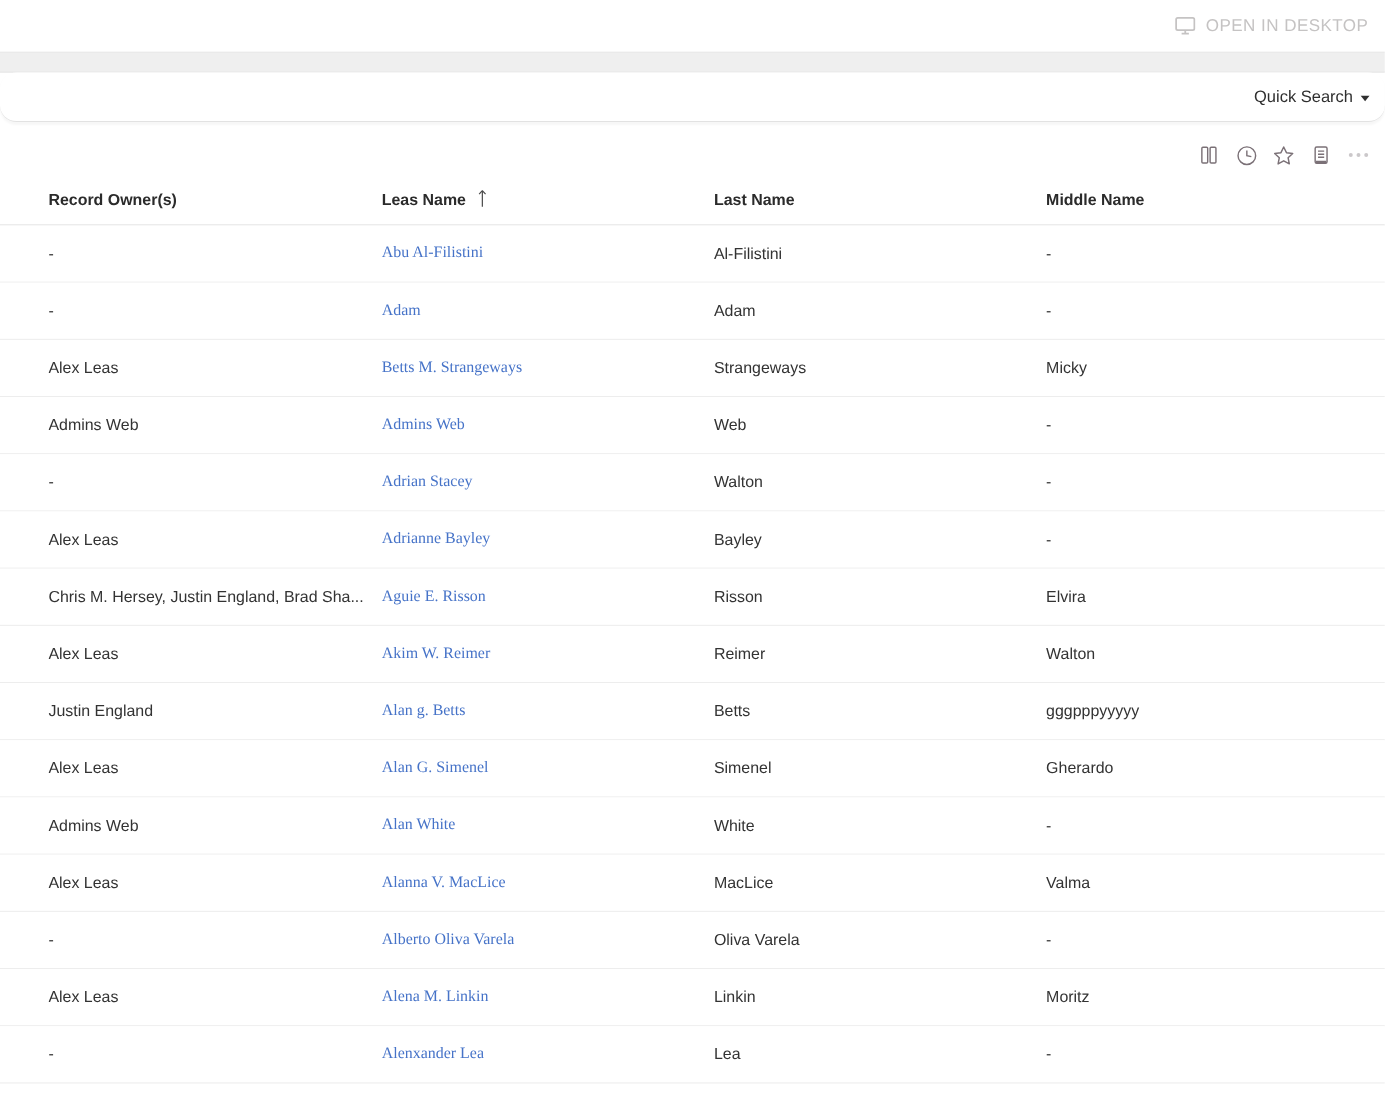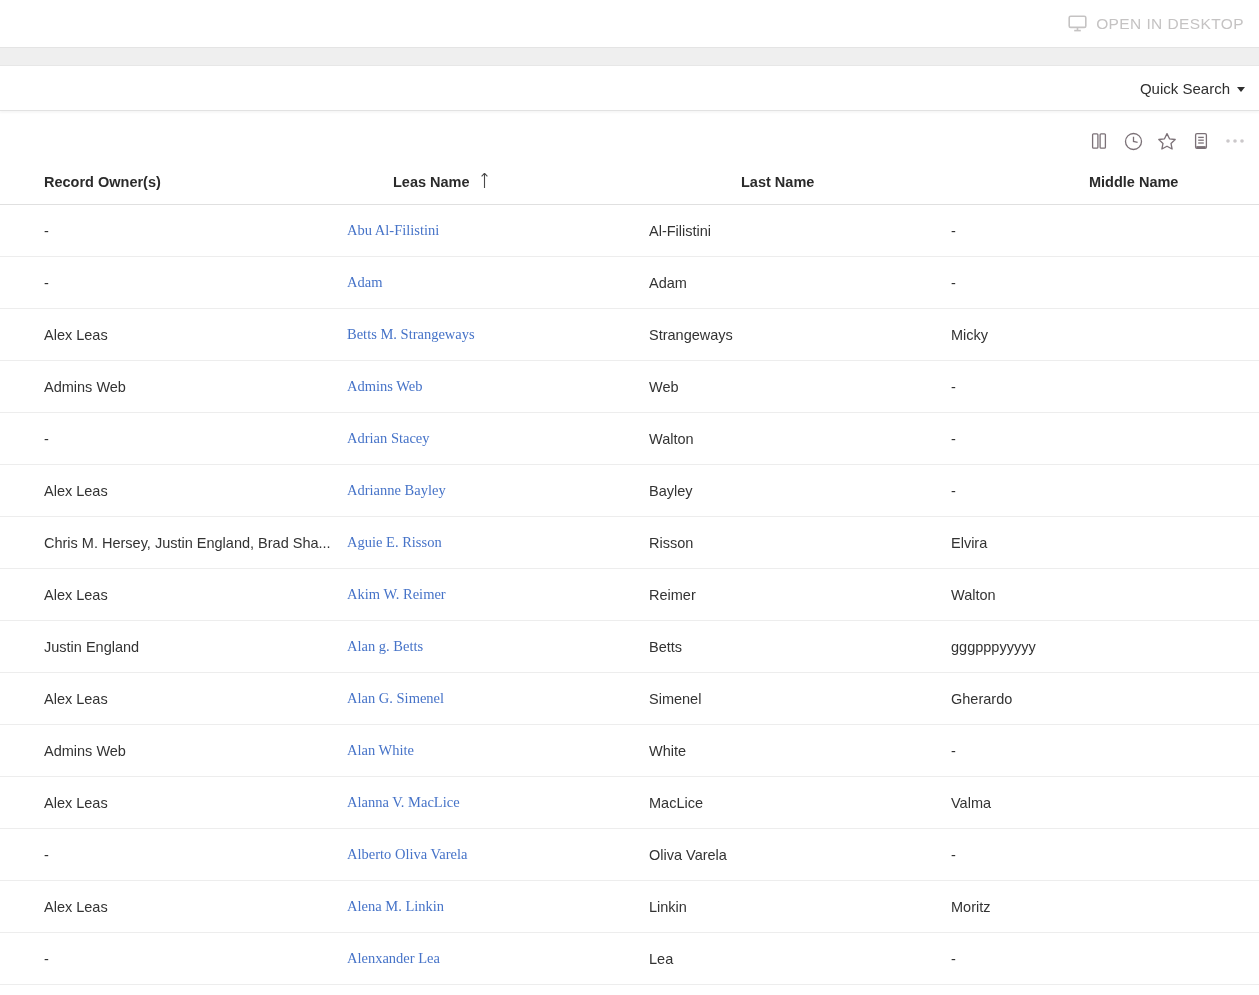--- a/index.html
+++ b/index.html
@@ -46,20 +46,21 @@
     height: 45px;
     background: #fff;
     border-bottom: 1px solid #e2e2e2;
     box-shadow: 0 2px 2px rgba(0,0,0,0.035);
     display: flex;
     align-items: center;
     justify-content: flex-end;
     padding-right: 14px;
     position: relative;
     z-index: 2;
+    border-radius: 15px;
   }
   .quick-search {
     display: flex;
     align-items: center;
     gap: 7px;
     font-size: 15px;
     color: #2f2f2f;
     cursor: pointer;
     user-select: none;
   }
@@ -94,21 +95,20 @@
     padding-left: 44px;
     align-items: center;
   }
   .grid-head {
     height: 46px;
     margin-top: 4px;
     border-bottom: 1px solid #e0e0e0;
     font-weight: 700;
     font-size: 14.5px;
     color: #2b2b2b;
-    gap: 46px;
   }
   .head-cell {
     display: flex;
     align-items: center;
     gap: 9px;
     white-space: nowrap;
     overflow: hidden;
     cursor: pointer;
   }
   .grid-row {

